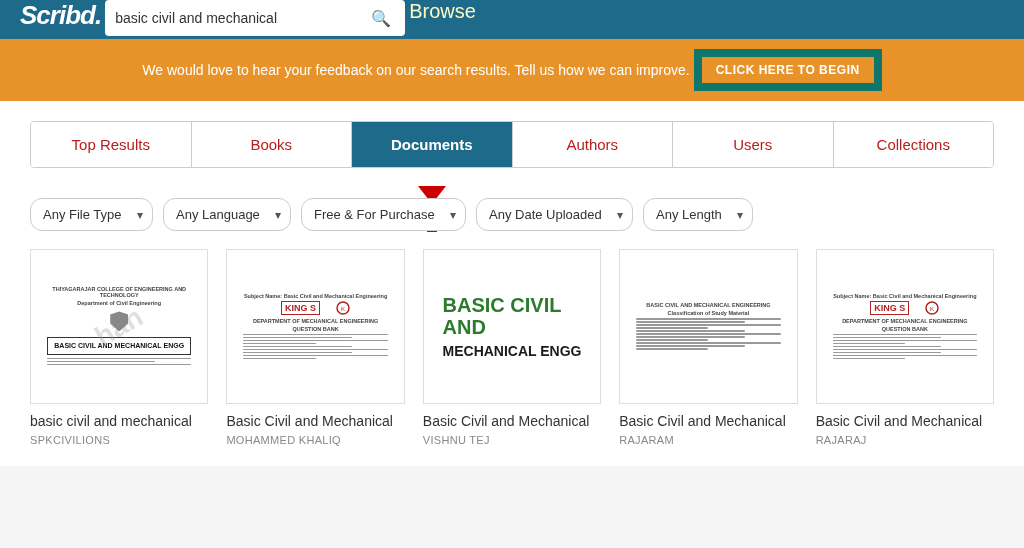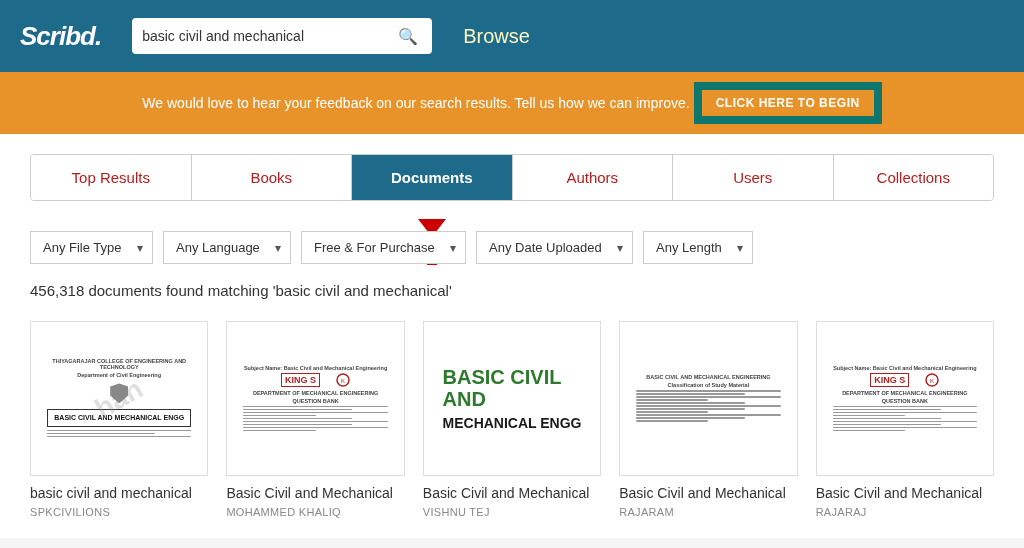--- a/index.html
+++ b/index.html
@@ -1,25 +1,25 @@
 <!DOCTYPE html>
 <html><head>
   <meta charset="utf-8">
   <style>
     * { box-sizing: border-box; margin: 0; padding: 0; }
     body { font-family: Arial, sans-serif; background: #f5f5f5; width: 1024px; overflow-x: hidden; }
 
     
     .header {
       background: #1e6a8a;
-      height: 72px;
-      display: flex;
-      align-items: center;
+      height: 39px;
+      display: flex;
+      align-items: flex-start;
       padding: 0 20px;
-      gap: 31px;
+      gap: 4px;
     }
     .logo {
       color: white;
       font-size: 26px;
       font-weight: bold;
       font-style: italic;
       letter-spacing: -1px;
     }
     .search-bar {
       display: flex;
@@ -132,21 +132,21 @@
 
     
     .filters {
       display: flex;
       gap: 10px;
       margin-bottom: 18px;
       flex-wrap: wrap;
     }
     .filter-select {
       border: 1.5px solid #ccc;
-      border-radius: 0;
+      border-radius: 12px;
       padding: 8px 30px 8px 12px;
       font-size: 13px;
       color: #333;
       background: white;
       cursor: pointer;
       appearance: none;
       -webkit-appearance: none;
       position: relative;
     }
     .filter-wrapper {
@@ -350,21 +350,20 @@
     </div>
     <div class="filter-wrapper">
       <select class="filter-select">
         <option>Any Length</option>
         <option>Short</option>
         <option>Long</option>
       </select>
     </div>
   </div>
 
-  <div class="results-count">456,318 documents found matching 'basic civil and mechanical'</div>
 
   <div class="documents-grid">
 
     <div class="doc-card">
       <div class="doc-thumbnail paper-style">
         <div class="thumb-watermark">han</div>
         <div class="dept-text">THIYAGARAJAR COLLEGE OF ENGINEERING AND TECHNOLOGY</div>
         <div class="dept-text">Department of Civil Engineering</div>
         <div class="shield-icon-thumb"></div>
         <div class="thumb-bold-box">

